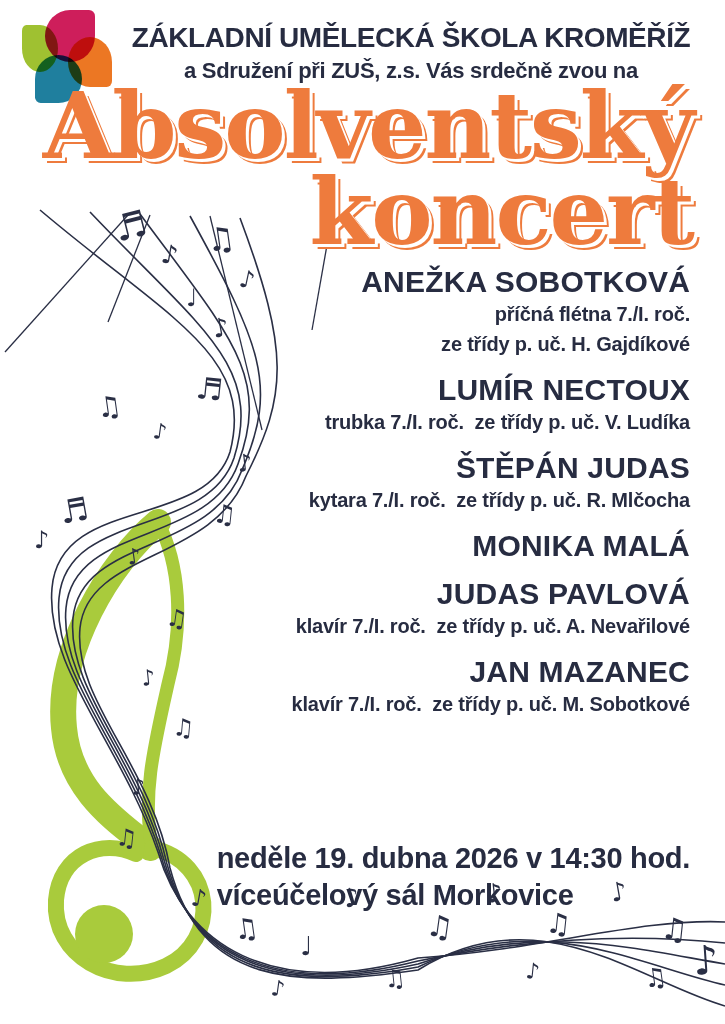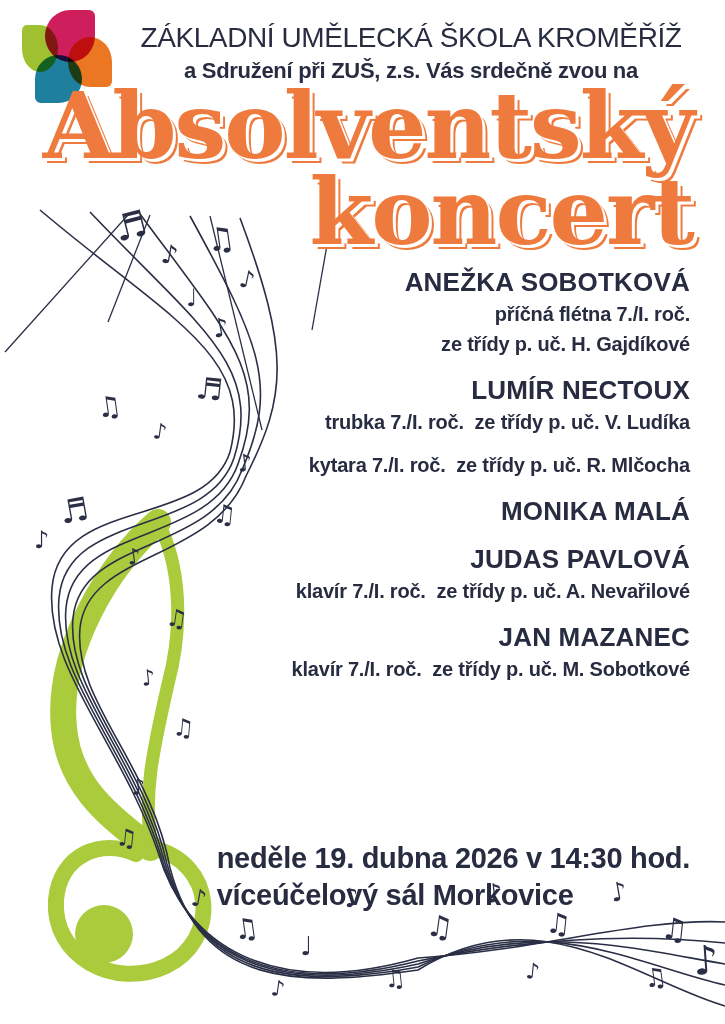--- a/index.html
+++ b/index.html
@@ -9,33 +9,33 @@
     margin:0 auto;
   }
   
   .logo{position:absolute;left:18px;top:8px;width:100px;height:100px;}
   .petal{position:absolute;mix-blend-mode:multiply;}
   .petal-green  {left:4px; top:17px;width:36px;height:47px;background:#9fc131;border-radius:12% 50% 50% 50%;}
   .petal-crimson{left:27px;top:2px; width:50px;height:52px;background:#ce1e5b;border-radius:50% 12% 50% 50%;}
   .petal-orange {left:50px;top:29px;width:44px;height:50px;background:#ec7723;border-radius:50% 50% 12% 50%;}
   .petal-teal   {left:17px;top:47px;width:47px;height:48px;background:#1f7f9e;border-radius:50% 50% 50% 12%;}
   .header-text{position:absolute;left:115px;right:18px;top:22px;text-align:center;z-index:2;}
-  .header-school{font-size:28px;font-weight:normal;letter-spacing:-0.4px;line-height:32px;text-align:center;}
+  .header-school{font-size:28px;font-weight:bold;letter-spacing:-0.4px;line-height:32px;text-align:center;}
   .header-invite{font-size:22px;font-weight:bold;letter-spacing:-0.3px;line-height:30px;margin-top:2px;}
   
   .title{
     position:absolute;right:32px;top:84px;text-align:right;z-index:2;
     font-family:"DejaVu Serif",serif;font-weight:bold;font-size:92px;line-height:0.93;
     color:#ee7b3d;letter-spacing:-2px;
     text-shadow:3px 3px 0 #ffffff,5px 5px 0 #ee7b3d;
   }
   
   .performers{position:absolute;right:35px;top:266px;text-align:right;z-index:2;}
   .performer{margin-bottom:16px;}
-  .performer-name{font-size:26px;font-weight:bold;line-height:32px;letter-spacing:0.2px;}
+  .performer-name{font-size:30px;font-weight:bold;line-height:32px;letter-spacing:0.2px;}
   .performer-detail{font-size:20px;font-weight:bold;line-height:27px;margin-top:3px;white-space:pre;letter-spacing:-0.2px;}
   
   .event{position:absolute;right:35px;top:840px;text-align:left;z-index:2;}
   .event-line{font-size:29px;font-weight:bold;line-height:37px;letter-spacing:-0.3px;}
   
   .deco{position:absolute;left:0;top:0;z-index:1;}
   .staff-line{fill:none;stroke:#2a2f45;stroke-width:1.6px;}
   .accent-line{stroke:#2a2f45;stroke-width:1.3px;}
   .clef{stroke:#a9cb3c;fill:none;stroke-linecap:round;}
   .note{fill:#2a2f45;font-family:"DejaVu Sans",sans-serif;}
@@ -127,20 +127,21 @@
     <div class="performer">
       <div class="performer-name">ANEŽKA SOBOTKOVÁ</div>
       <div class="performer-detail">příčná flétna 7./I. roč.</div>
       <div class="performer-detail">ze třídy p. uč. H. Gajdíkové</div>
     </div>
     <div class="performer">
       <div class="performer-name">LUMÍR NECTOUX</div>
       <div class="performer-detail">trubka 7./I. roč.  ze třídy p. uč. V. Ludíka</div>
     </div>
     <div class="performer">
+      <div class="performer-name">ŠTĚPÁN JUDAS</div>
       <div class="performer-detail">kytara 7./I. roč.  ze třídy p. uč. R. Mlčocha</div>
     </div>
     <div class="performer">
       <div class="performer-name">MONIKA MALÁ</div>
     </div>
     <div class="performer">
       <div class="performer-name">JUDAS PAVLOVÁ</div>
       <div class="performer-detail">klavír 7./I. roč.  ze třídy p. uč. A. Nevařilové</div>
     </div>
     <div class="performer">

